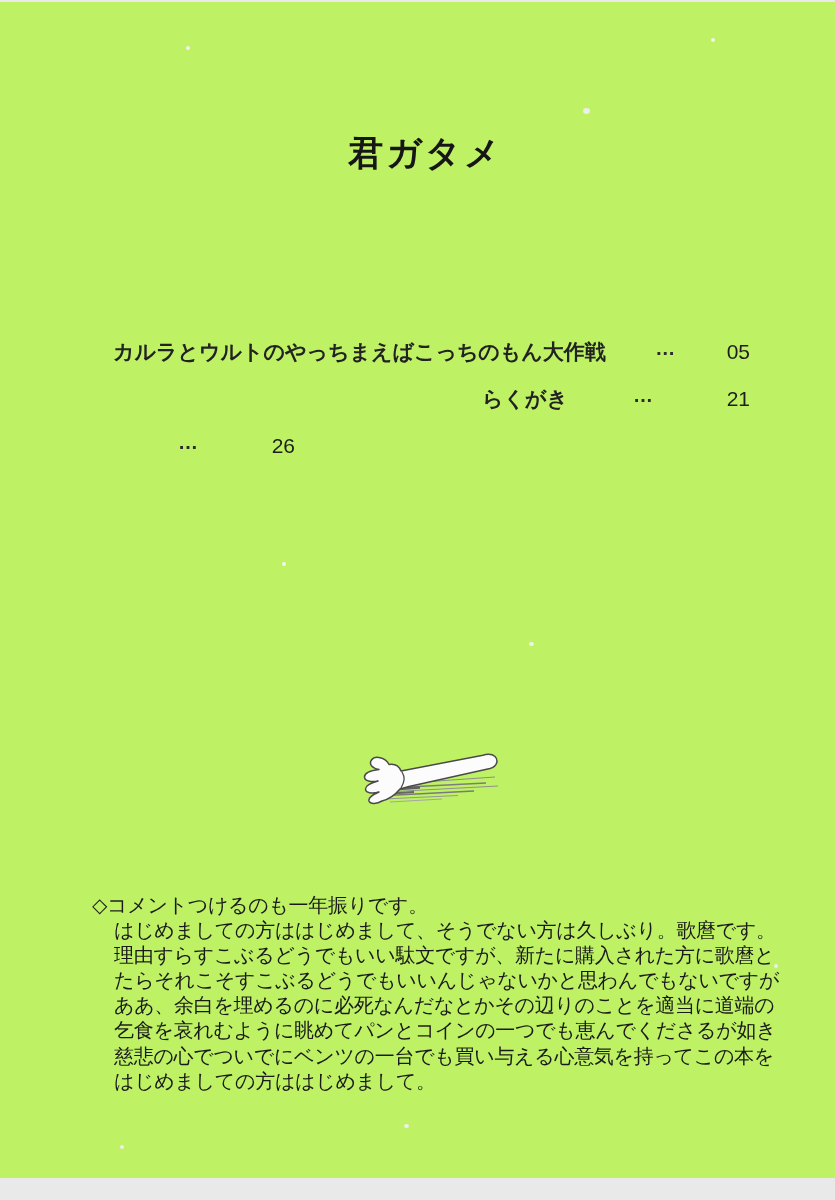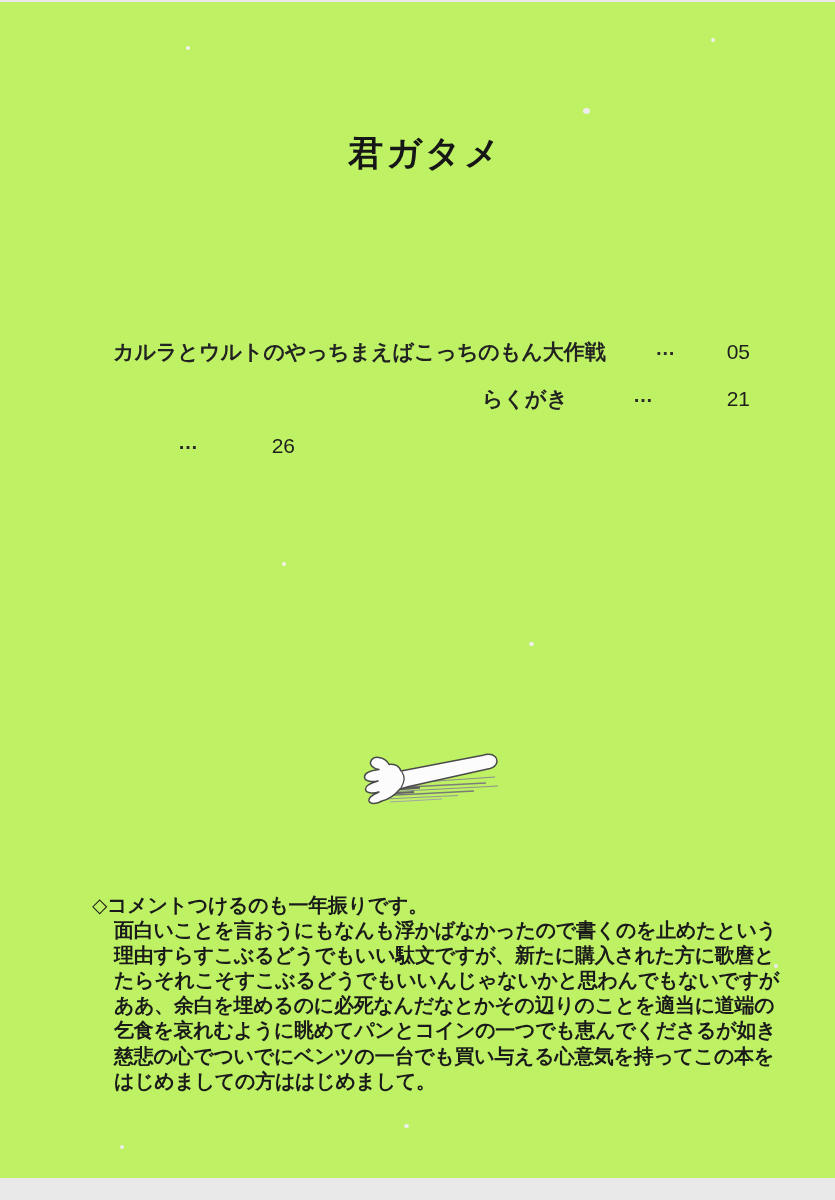--- a/index.html
+++ b/index.html
@@ -76,21 +76,21 @@
     height: 62px;
   }
   
   .afterword {
     position: absolute;
     left: 92px;
     top: 891px;
     width: 695px;
     font-family: "Liberation Serif", "DejaVu Serif", serif;
     font-size: 20px;
-    font-weight: 700;
+    font-weight: 400;
     line-height: 25.1px;
     letter-spacing: -0.3px;
     color: #1a1a1a;
   }
   .afterword-line { white-space: nowrap; }
   .afterword-line.indent { padding-left: 22px; }
   
   .speck {
     position: absolute;
     border-radius: 50%;
@@ -157,21 +157,21 @@
            L136,25.5
            C143.5,23.5 144.5,17 141,13.5
            C137.5,10.2 131,11.5 129,12.2
            Z" fill="#fcfcfc" stroke="#4a4a4a" stroke-width="1.5" stroke-linejoin="round"></path>
       <path d="M48,29 C51,34 51,38 47,45" fill="none" stroke="#4a4a4a" stroke-width="1.3" stroke-linecap="round"></path>
     </svg>
   </div>
 
   <div class="afterword">
     <div class="afterword-line">◇コメントつけるのも一年振りです。</div>
-    <div class="afterword-line indent">面白いことを言おうにもなんも浮かばなかったので書くのを止めたという</div>
+    <div class="afterword-line indent">はじめましての方ははじめまして、そうでない方は久しぶり。歌麿です。</div>
     <div class="afterword-line indent">理由すらすこぶるどうでもいい駄文ですが、新たに購入された方に歌麿と</div>
     <div class="afterword-line indent">たらそれこそすこぶるどうでもいいんじゃないかと思わんでもないですが</div>
     <div class="afterword-line indent">ああ、余白を埋めるのに必死なんだなとかその辺りのことを適当に道端の</div>
     <div class="afterword-line indent">乞食を哀れむように眺めてパンとコインの一つでも恵んでくださるが如き</div>
     <div class="afterword-line indent">慈悲の心でついでにベンツの一台でも買い与える心意気を持ってこの本を</div>
     <div class="afterword-line indent">はじめましての方ははじめまして。</div>
   </div>
 
   <div class="speck s1"></div>
   <div class="speck s2"></div>

